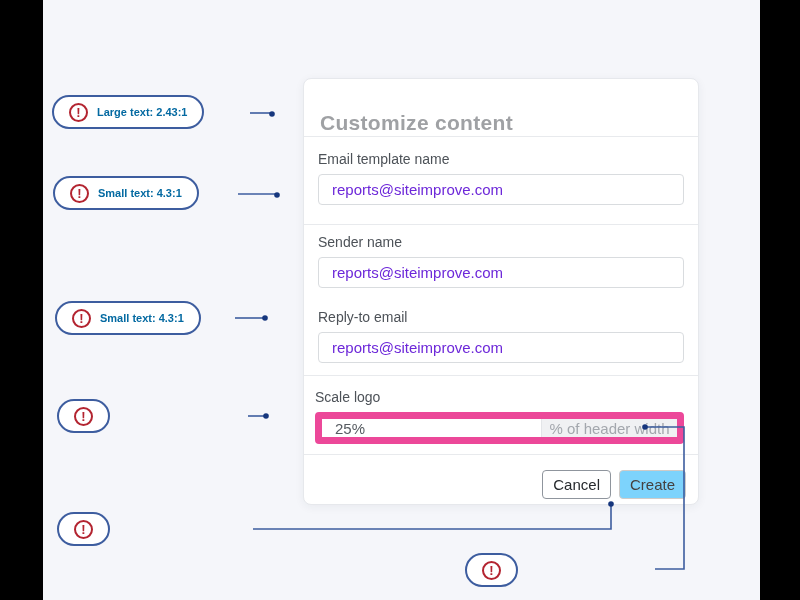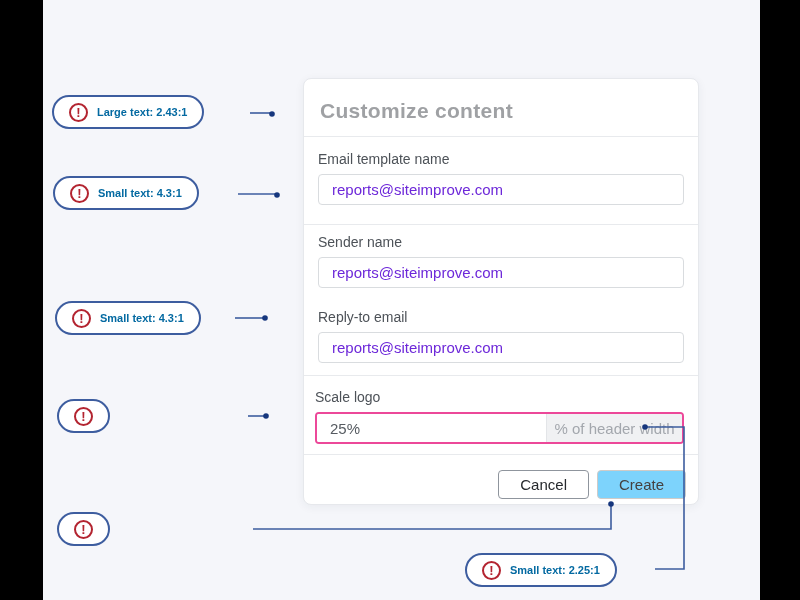--- a/index.html
+++ b/index.html
@@ -5,38 +5,38 @@
   * { margin:0; padding:0; box-sizing:border-box; }
   html,body { width:800px; height:600px; }
   body { font-family:"Liberation Sans","DejaVu Sans",sans-serif; }
   .canvas { position:relative; width:800px; height:600px; background:#000; overflow:hidden; }
   .stage { position:absolute; left:43px; top:0; width:717px; height:600px; background:#f5f6fa; }
 
   
   .modal { position:absolute; left:260px; top:78px; width:396px; height:427px;
            background:#fff; border:1px solid #e6e8ec; border-radius:8px;
            box-shadow:0 2px 10px rgba(40,50,60,.06); display:flex; flex-direction:column; }
-  .modal-header { height:57px; padding:20px 16px 0; }
+  .modal-header { height:57px; padding:32px 16px 0; }
   .modal-title { font-size:21px; font-weight:700; letter-spacing:.3px; color:#9fa1a4; }
   .divider { height:1px; background:#e8eaed; flex:none; }
   .section { padding:0 14px; }
   .sec-1 { height:87px; padding-top:14px; }
   .sec-2 { height:150px; padding-top:9px; }
   .sec-3 { height:78px; padding-top:13px;padding-left:11px; }
   .field-label { display:block; font-size:14px; color:#4d5258; margin-bottom:7px; }
   .text-input { display:block; width:100%; height:31px; border:1px solid #d9dcdf; border-radius:4px;
                 background:#fff; font-family:inherit; font-size:15px; color:#6d28d9; padding:0 13px; outline:none; }
   .gap { height:21px; }
-  .input-group { display:flex; width:100%; height:32px; border:2px solid #ec4899; border-radius:4px; overflow:hidden; background:#fff; }
+  .input-group { display:flex; width:100%; height:32px; border:7px solid #ec4899; border-radius:4px; overflow:hidden; background:#fff; }
   .input-group input { flex:1; border:none; height:100%; font-family:inherit; font-size:15px; color:#565b61; padding:0 13px; outline:none; min-width:0; }
   .input-addon { flex:none; width:136px; background:#f0f1f3; color:#a3a7ad; font-size:15px;
                  display:flex; align-items:center; justify-content:center; border-left:1px solid #e3e5e8; }
   .modal-footer { flex:1; display:flex; justify-content:flex-end; align-items:flex-start;
                   gap:8px; padding:15px 12px 0; }
-  .btn { height:29px; padding:0 21px; border-radius:4px; font-family:inherit; font-size:15px; cursor:pointer; }
+  .btn { height:29px; padding:0 10px; border-radius:4px; font-family:inherit; font-size:15px; cursor:pointer; }
   .btn-cancel { background:#fff; border:1px solid #8f959d; color:#26292d; }
   .btn-create { background:#7dd3fc; border:1px solid #cfcbc8; color:#454140; }
 
   
   .pill { position:absolute; height:34px; background:#fff; border:2px solid #3d5d9f; border-radius:17px;
           display:flex; align-items:center; gap:9px; padding:0 15px; z-index:3; }
   .pill-label { font-size:11px; font-weight:600; color:#0369a1; white-space:nowrap; }
   .warn-icon { flex:none; width:19px; height:19px; border:2px solid #b32430; border-radius:50%;
                color:#b32430; font-size:13px; font-weight:700; line-height:15px; text-align:center; }
   .p1 { left:52px;  top:95px;  }
@@ -123,15 +123,14 @@
     <span class="pill-label">Small text: 4.3:1</span>
   </div>
   <div class="pill p4">
     <span class="warn-icon">!</span>
   </div>
   <div class="pill p5">
     <span class="warn-icon">!</span>
   </div>
   <div class="pill p6">
     <span class="warn-icon">!</span>
-    <span class="pill-label">Small text: 2.25:1</span>
   </div>
 </div>
 
 </body></html>

